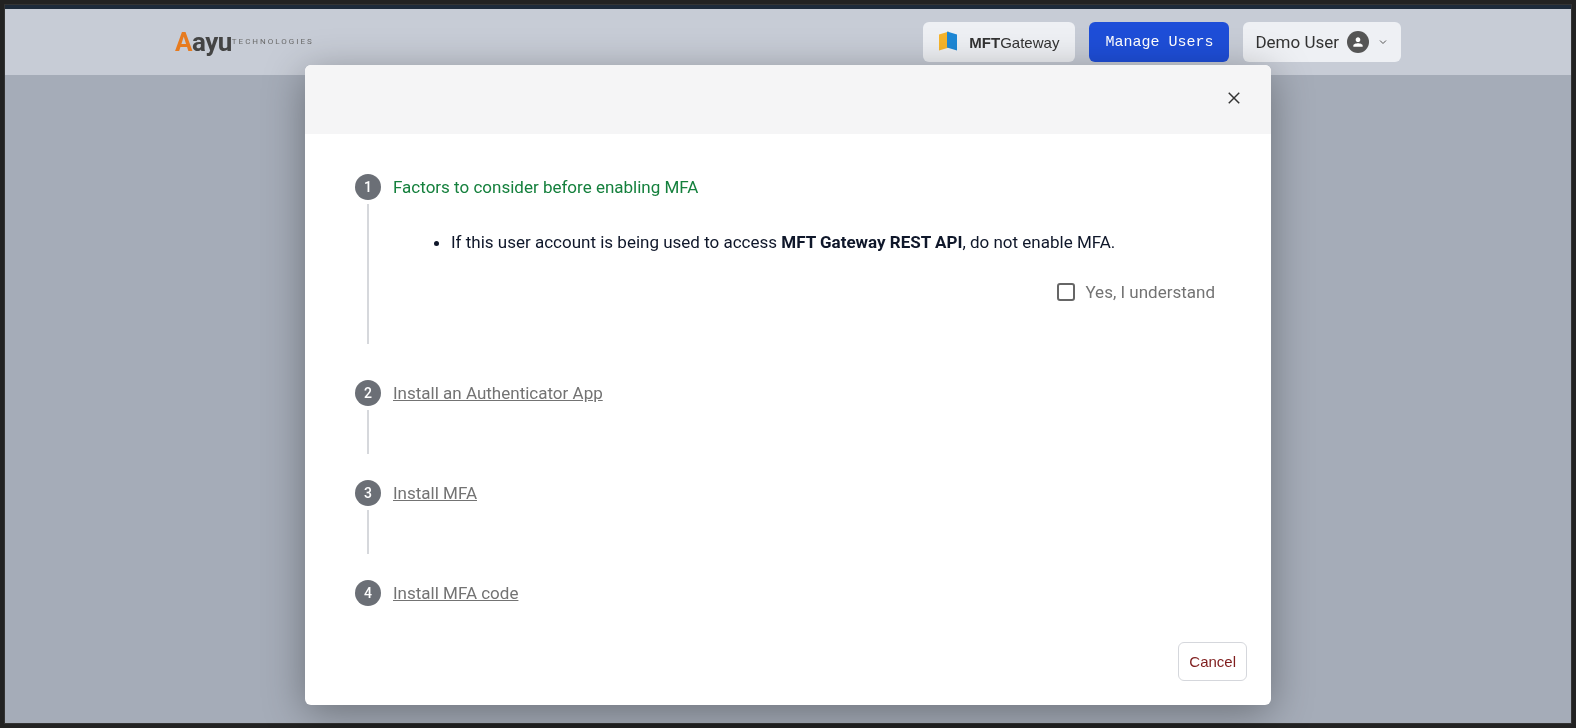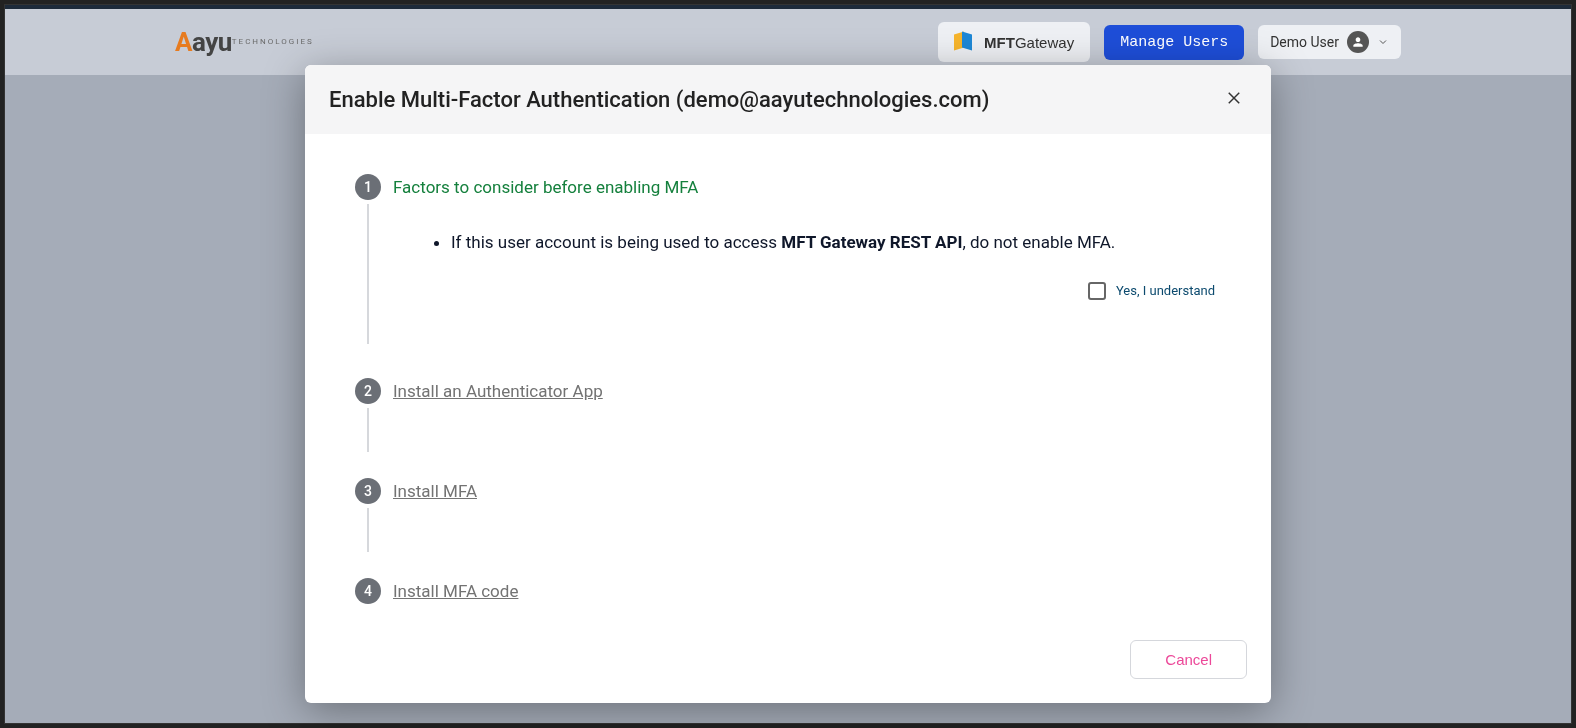--- a/index.html
+++ b/index.html
@@ -33,39 +33,39 @@
     align-items: center;
     padding: 0 170px 0 170px;
   }
   .logo {
     display: flex; flex-direction: row; align-items: center;
     color: #444;
   }
   .logo-main { font-size: 26px; font-weight: 700; letter-spacing: -0.5px; }
   .logo-main .accent-a { color: #e77b1f; }
   .logo-sub { font-size: 8px; letter-spacing: 2px; color: #6a6a6a; margin-top: -2px; }
-  .header-right { margin-left: auto; display: flex; gap: 14px; align-items: center; }
+  .header-right { margin-left: auto; display: flex; gap: 14px; }
   .hbtn {
     background: #eef0f4;
     border: none;
     border-radius: 6px;
     padding: 9px 16px;
     font-size: 15px;
     display: flex;
     align-items: center;
     gap: 8px;
     cursor: pointer;
     color: #333;
   }
   .hbtn.primary { background: #1e4ed8; color: #fff; font-weight: 500; font-family: Liberation Mono, monospace; }
   .hbtn .bold { font-weight: 700; }
   .user-chip {
     display: flex; align-items: center; gap: 8px;
     background: #eef0f4; border-radius: 6px; padding: 6px 12px;
-    font-size: 14px; color: #333; cursor: pointer;
+    font-size: 17px; color: #333; cursor: pointer;
   }
   .avatar-circle { width:22px; height:22px; border-radius:50%; background:#555; display:flex;align-items:center;justify-content:center;}
   .avatar-circle svg { width:14px; height:14px; fill:#fff;}
   .chevron { width:12px; height:12px; }
   .chevron polyline { fill:none; stroke:#555; stroke-width:2;}
   .mft-icon { width:22px; height:22px; display:inline-block; position:relative; }
   .mft-icon .s1{position:absolute;left:0;top:2px;width:10px;height:16px;background:#f7b52c;transform:skewY(-18deg);}
   .mft-icon .s2{position:absolute;left:8px;top:2px;width:10px;height:16px;background:#1e88d6;transform:skewY(18deg);}
   .edi-icon { width:20px; height:20px; display:flex;flex-direction:column;justify-content:space-between;}
   .edi-icon span{height:4px;border-radius:2px;}
@@ -118,26 +118,26 @@
   .step2 .connector { top:30px; height:44px; }
   .step3 .connector { top:30px; height:44px; }
   .step-content { padding: 30px 0 30px 40px; }
   .step-content ul { list-style: disc; padding-left: 18px; }
   .step-content li { font-size:17px; color:#0f172a; line-height:1.5; }
   .step-content li .bold { font-weight:700; }
   .ack-row { display:flex; justify-content:flex-end; align-items:center; gap:10px; margin-top:26px; padding-right:6px;}
   .checkbox {
     width:18px;height:18px;border:2px solid #666;border-radius:3px;background:#fff;cursor:pointer;
   }
-  .ack-label{ font-size:13px; color:#0c4a6e; }
+  .ack-label{ font-size:17px; color:#737373; }
   .step-gap { height:48px; }
   .modal-footer { padding: 16px 24px 24px 24px; display:flex; justify-content:flex-end; }
   .cancel-btn {
     background:#fff; border:1px solid #d5d7dc; border-radius:6px;
-    padding:10px 34px; font-size:15px; color:#ec4899; cursor:pointer;
+    padding:10px 10px; font-size:15px; color:#7f1d1d; cursor:pointer;
   }
 </style>
 </head>
 <body>
 
 <div class="viewport">
   <div class="topbar-wrap"></div>
 
   <div class="header">
     <div class="logo">
@@ -168,21 +168,20 @@
       </div>
     </div>
   </div>
 
   <div class="content-bg"></div>
 
   <div class="backdrop"></div>
 
   <div class="modal">
     <div class="modal-header">
-      <div class="modal-title">Enable Multi-Factor Authentication (demo@aayutechnologies.com)</div>
       <button class="close-btn">
         <svg viewBox="0 0 24 24">
             <line x1="5" y1="5" x2="19" y2="19"></line>
             <line x1="19" y1="5" x2="5" y2="19"></line>
           </svg>
       </button>
     </div>
 
     <div class="modal-body">
       <div class="stepper">

